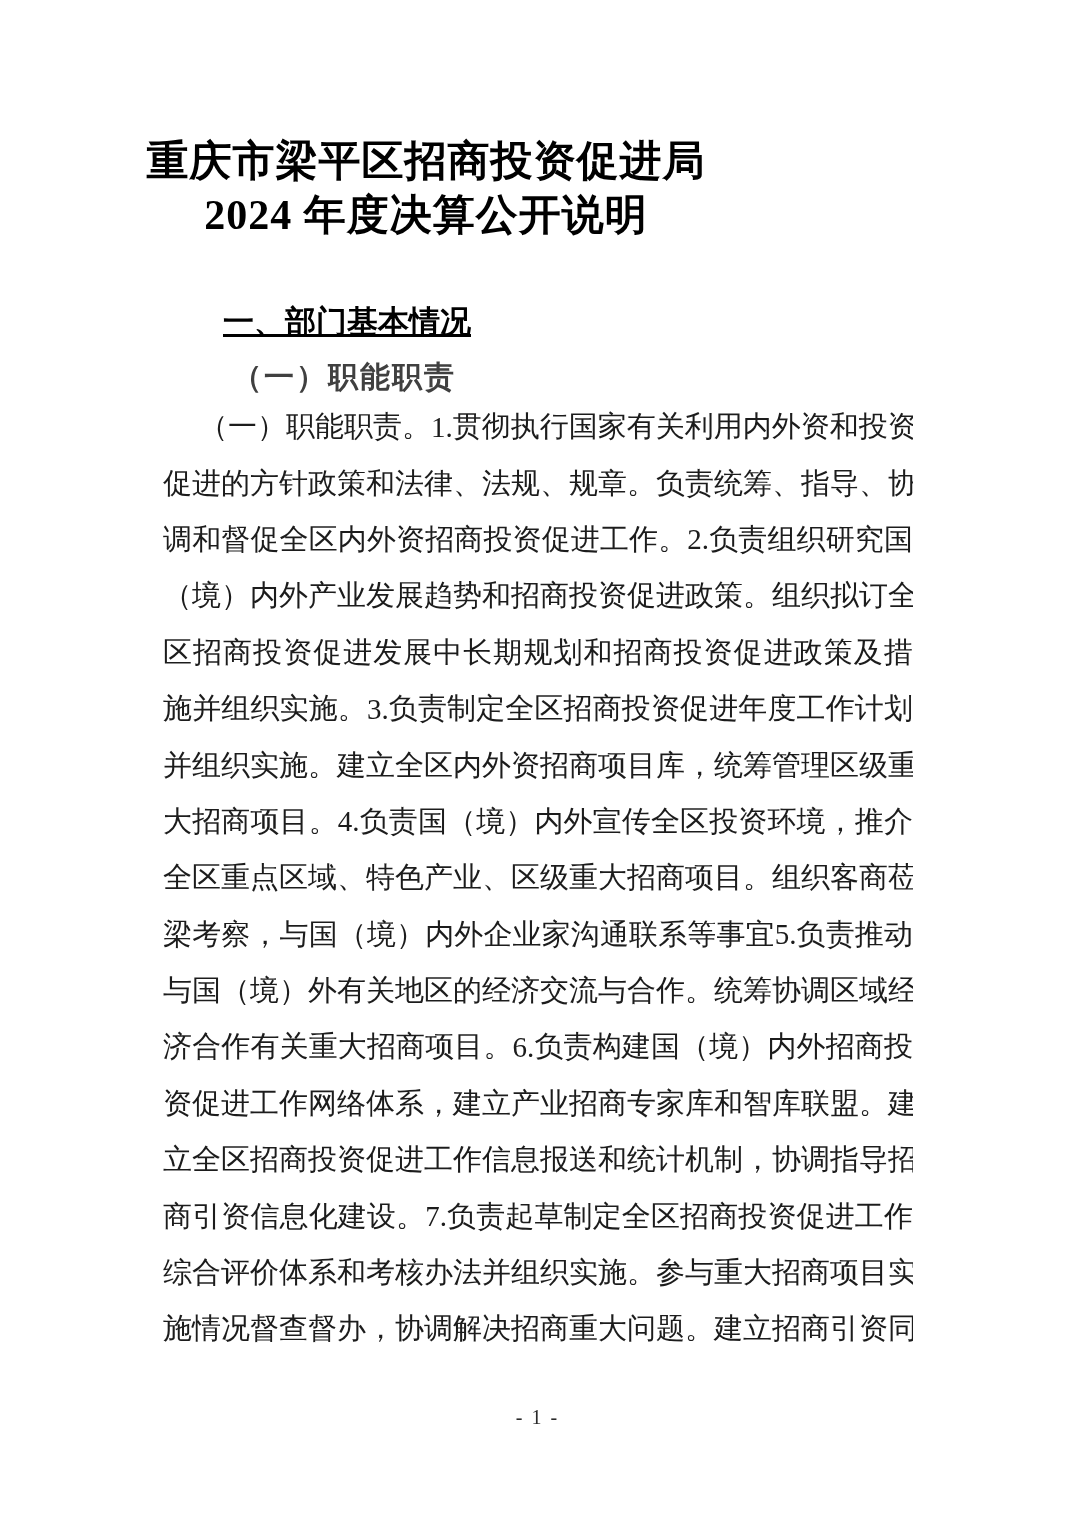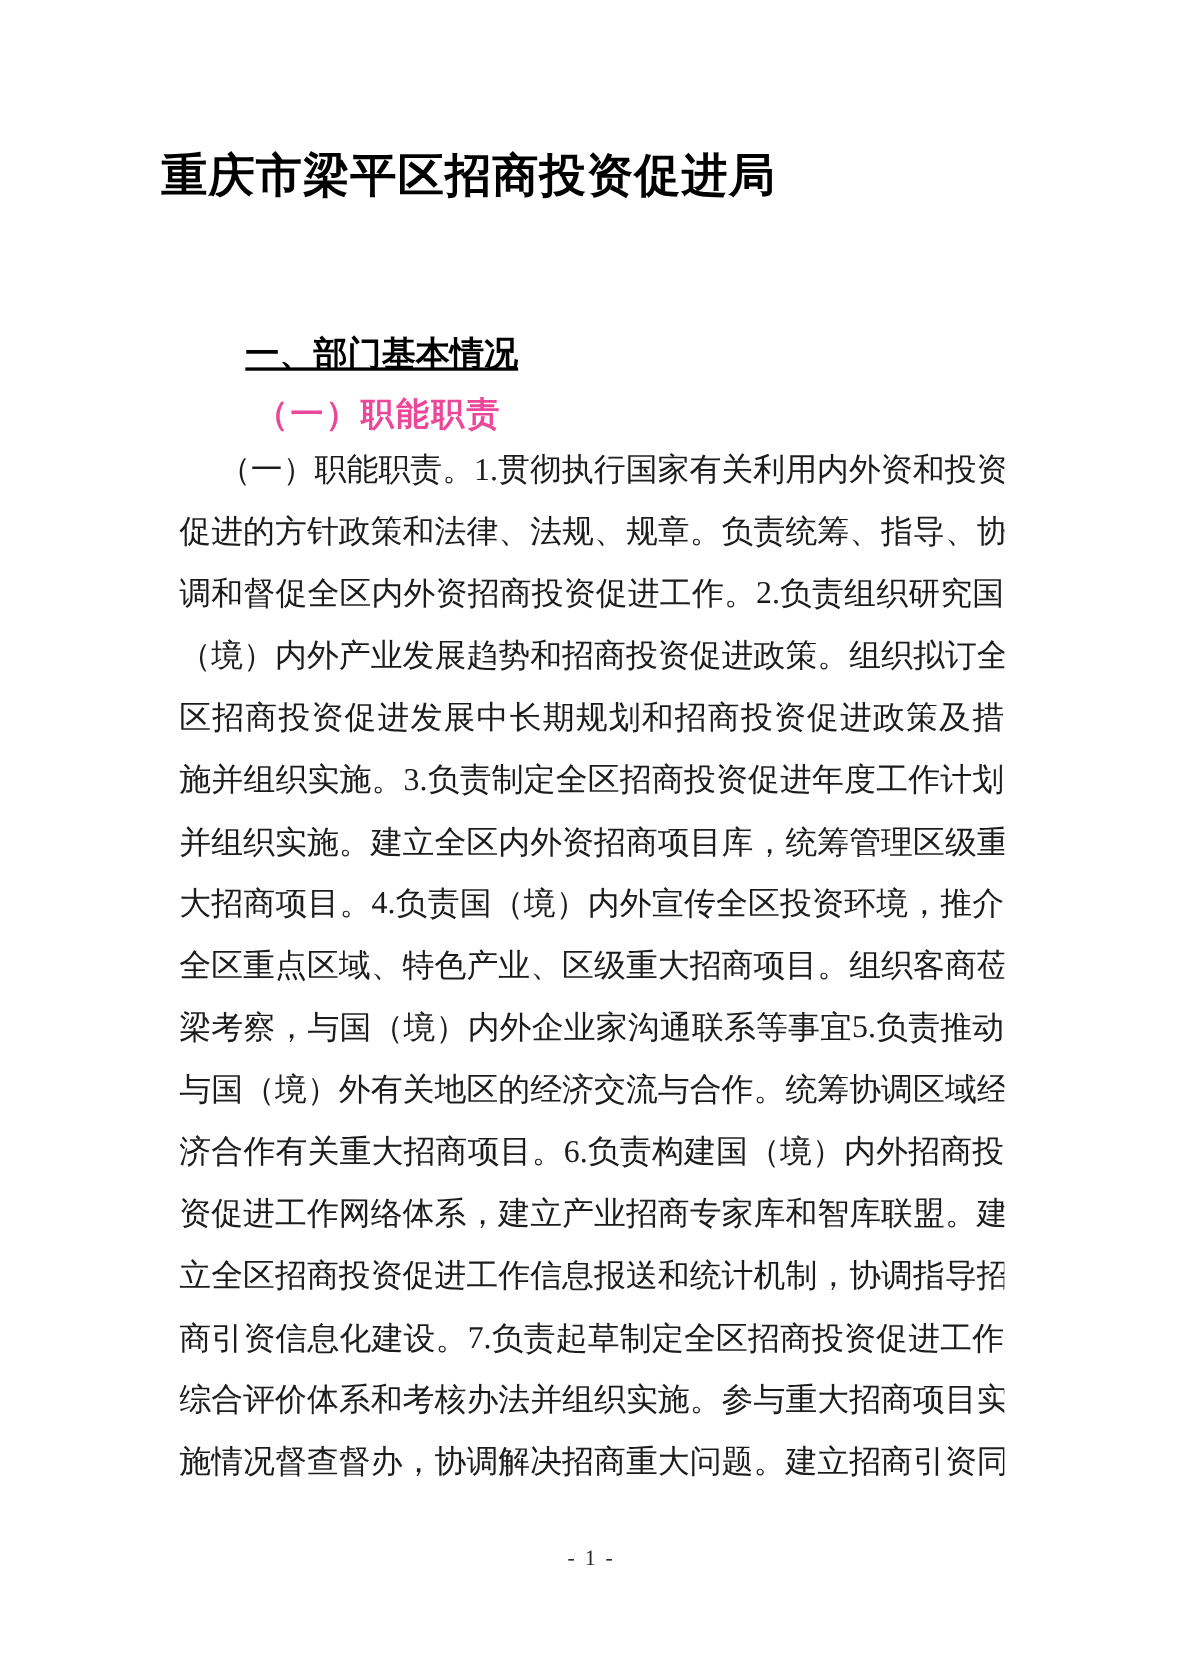--- a/index.html
+++ b/index.html
@@ -41,21 +41,21 @@
     text-decoration: underline;
   }
   .subsection-heading {
     position: absolute;
     top: 357px;
     left: 232px;
     font-family: "Liberation Serif", "DejaVu Serif", serif;
     font-weight: bold;
     font-size: 30px;
     line-height: 40px;
-    color: #ec4899;
+    color: #404040;
     letter-spacing: 2px;
     text-align: center;
   }
   .body-block {
     position: absolute;
     top: 399px;
     left: 163px;
     width: 750px;
   }
   .body-line {
@@ -88,20 +88,21 @@
     letter-spacing: 2px;
   }
 </style>
 </head>
 <body>
 
 <div class="page">
 
   <div class="title-block">
     <div>重庆市梁平区招商投资促进局</div>
+    <div>2024 年度决算公开说明</div>
   </div>
 
   <div class="section-heading">一、部门基本情况</div>
 
   <div class="subsection-heading">（一）职能职责</div>
 
   <div class="body-block">
     <div class="body-line first-line">
         <span>（</span>
         <span>一</span>

